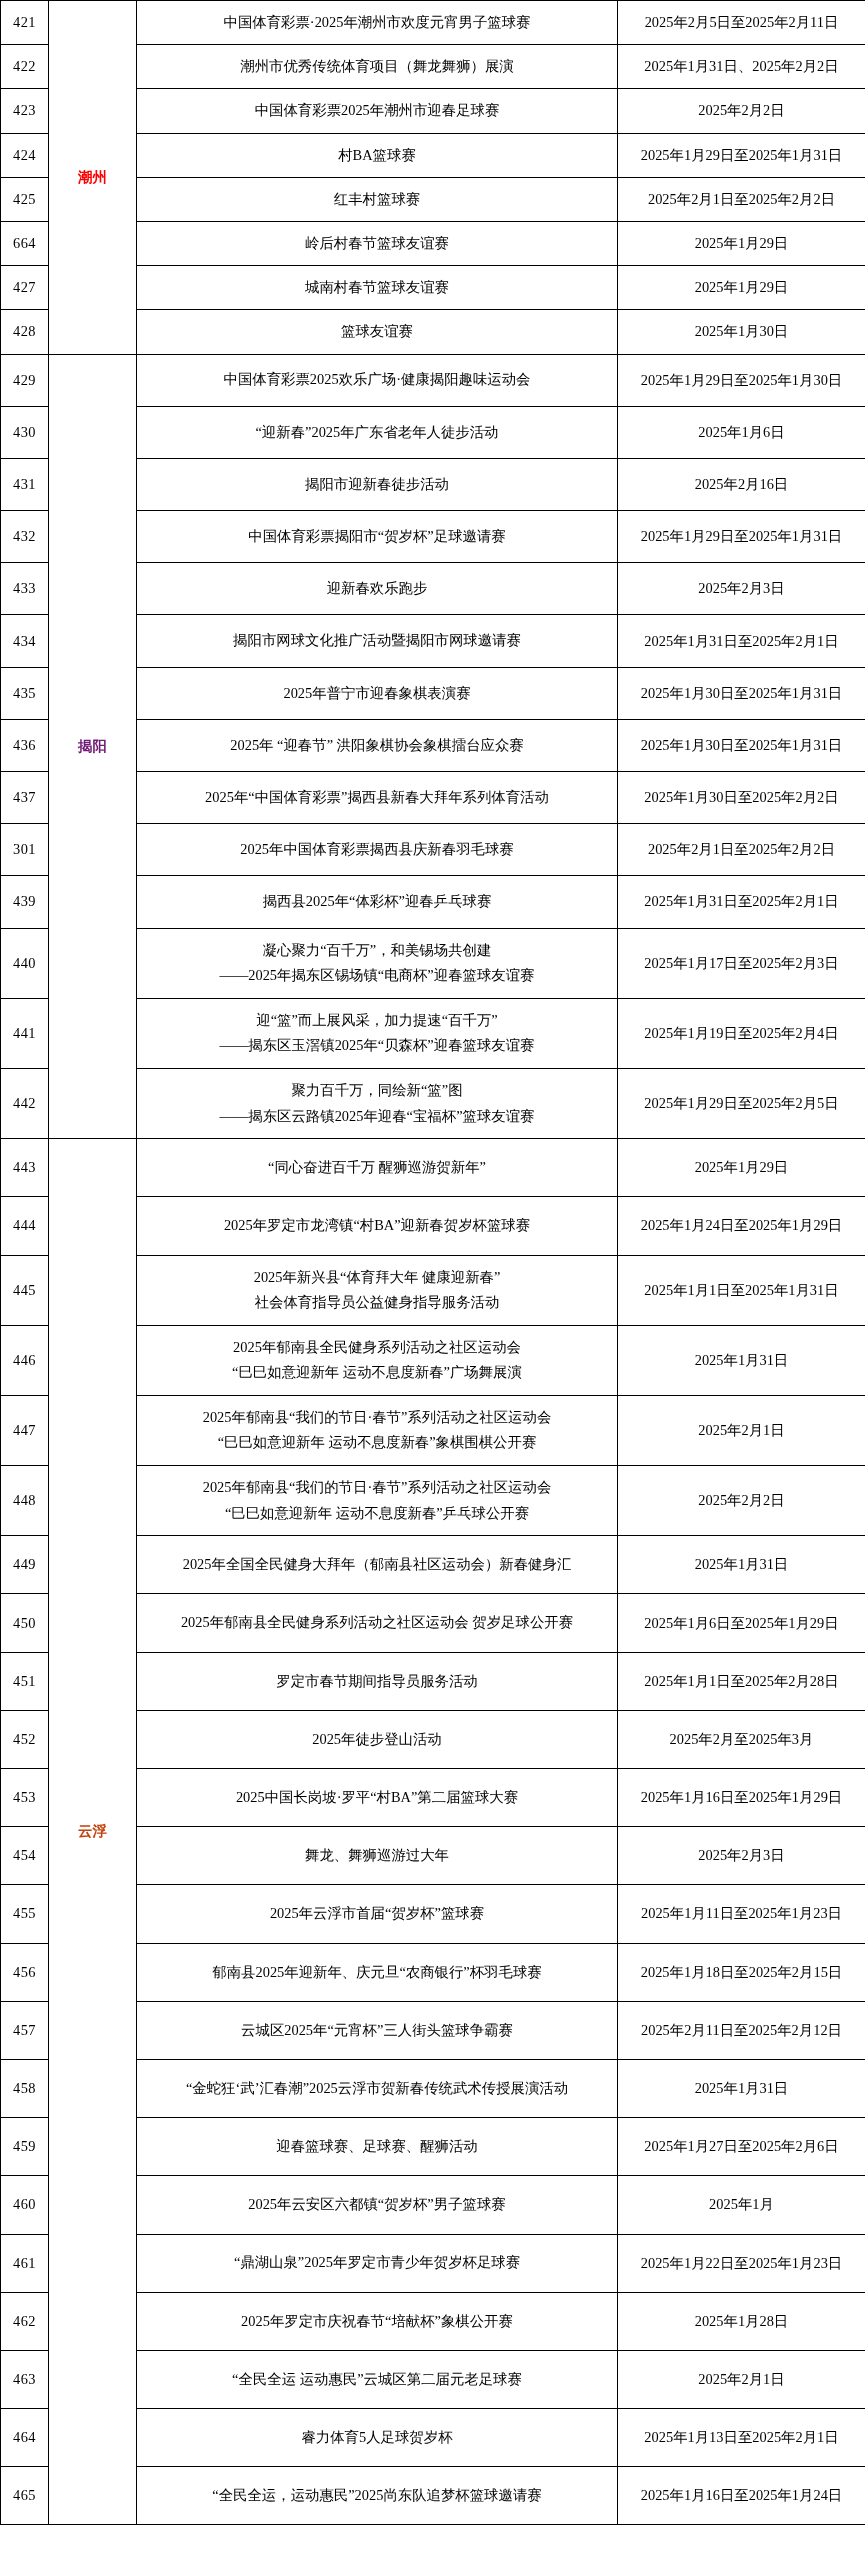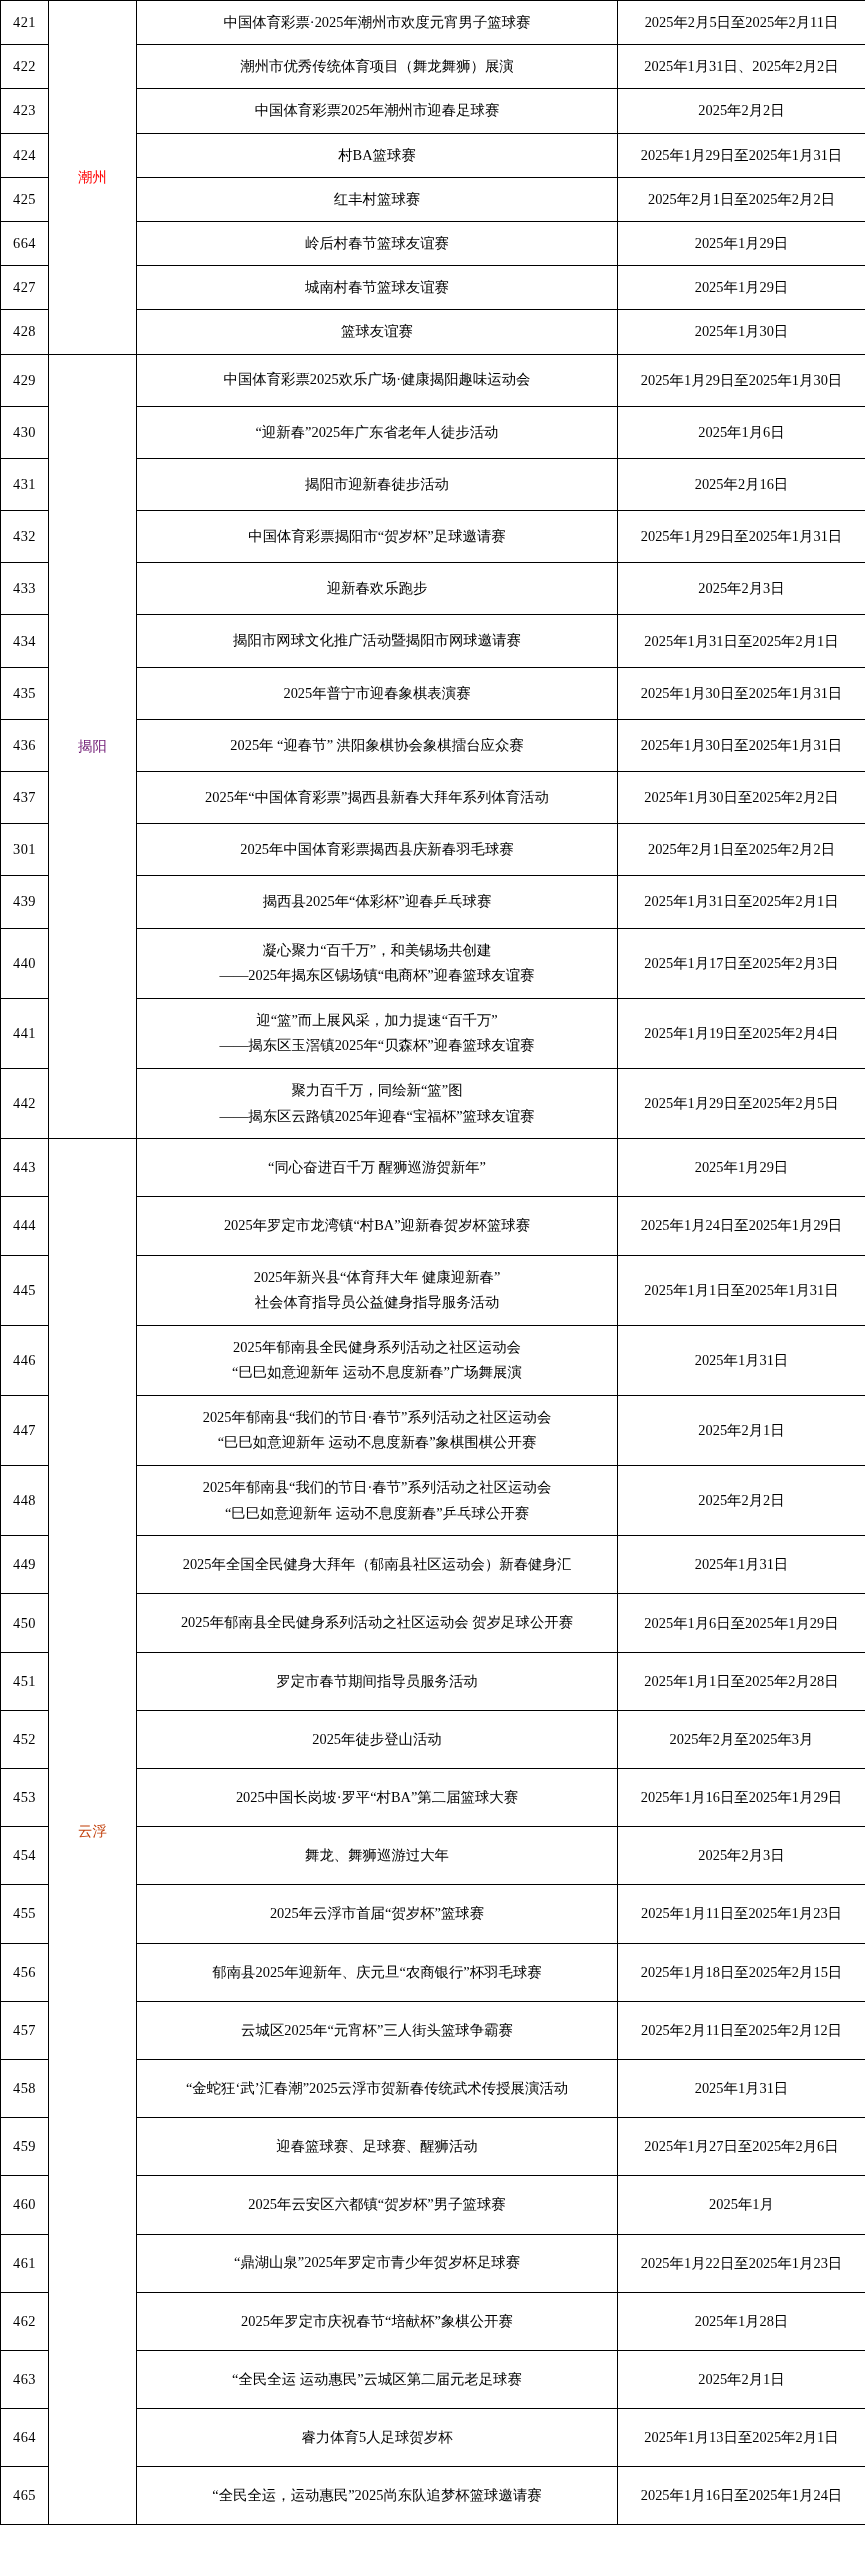--- a/index.html
+++ b/index.html
@@ -23,21 +23,21 @@
     color: #000000;
     font-size: 14.4px;
     padding: 1.6px 3.2px;
     overflow: hidden;
   }
   td.no-cell {
     font-size: 14.4px;
     letter-spacing: 0.4px;
   }
   td.city-cell {
-    font-weight: normal;
+    font-weight: bold;
     font-size: 17.6px;
   }
   td.event-cell {
     white-space: pre-line;
     line-height: 1.75;
     padding: 1.6px 8px;
   }
   td.date-cell {
     white-space: nowrap;
     padding: 1.6px 1.6px;

